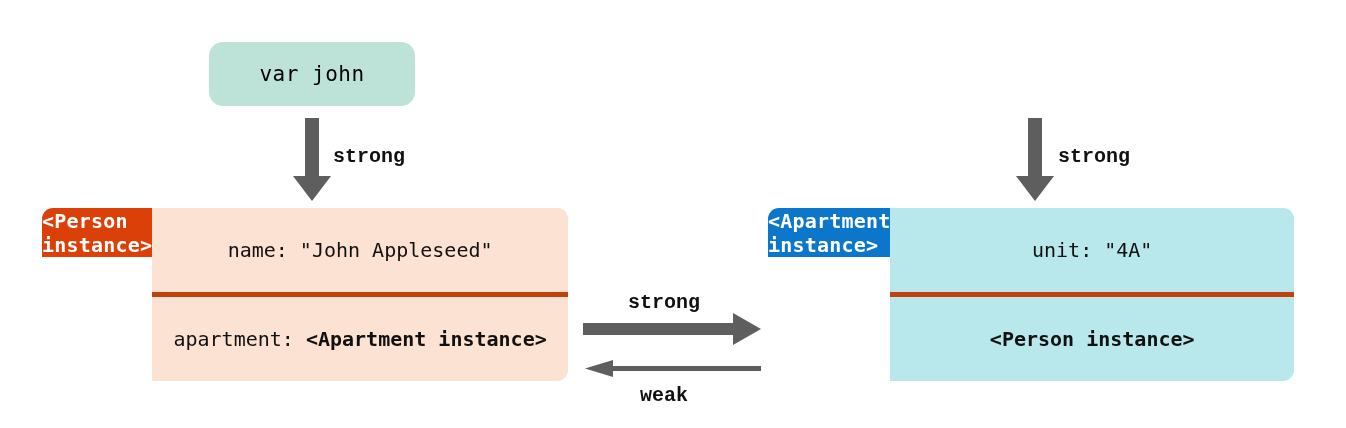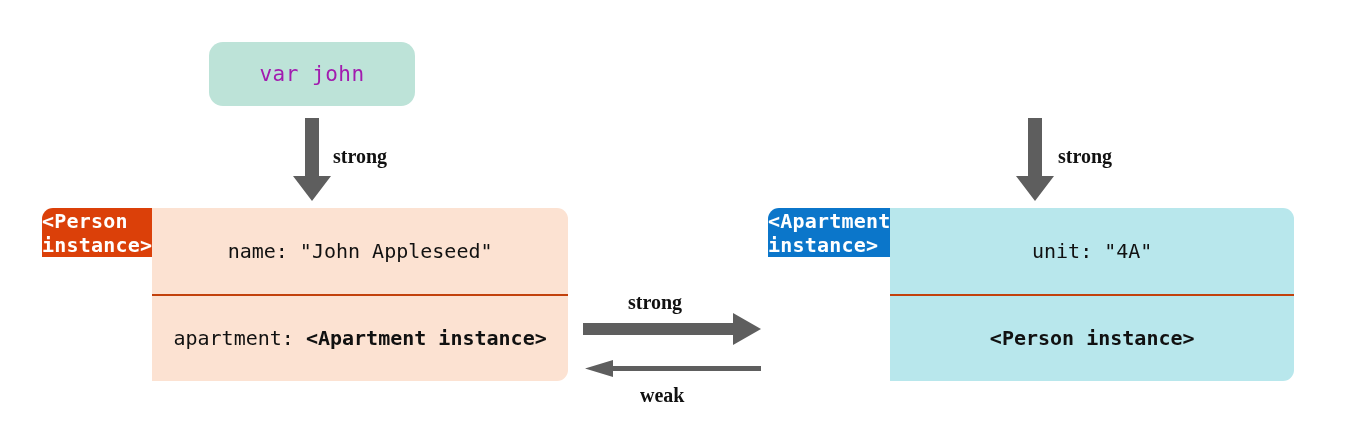--- a/index.html
+++ b/index.html
@@ -22,21 +22,21 @@
   
   .var-box {
     position: absolute;
     background: #bde3d8;
     border-radius: 14px;
     display: flex;
     align-items: center;
     justify-content: center;
     font-family: "DejaVu Sans Mono", "Liberation Mono", monospace;
     font-size: 21px;
-    color: #a21caf;
+    color: #000000;
     letter-spacing: 0.5px;
   }
 
   
   .inst-box {
     position: absolute;
     border-radius: 11px;
     overflow: hidden;
     display: flex;
     flex-direction: row;
@@ -62,37 +62,37 @@
     flex: 1 1 0;
     display: flex;
     align-items: center;
     justify-content: center;
     font-family: "DejaVu Sans Mono", "Liberation Mono", monospace;
     font-size: 20px;
     color: #111111;
     white-space: pre;
   }
   .inst-row.divided {
-    border-top: 2px solid #c2410c;
+    border-top: 5px solid #c2410c;
   }
   .inst-row b {
     font-weight: bold;
   }
 
   
   .person .inst-header { background: #db4009; }
   .person .inst-body   { background: #fce2d2; }
   
   .apartment .inst-header { background: #0b76ca; }
   .apartment .inst-body   { background: #b8e7ec; }
 
   
   .arrow-label {
     position: absolute;
-    font-family: Liberation Serif, serif;
+    font-family: Liberation Mono, monospace;
     font-size: 20px;
     font-weight: bold;
     color: #111111;
     white-space: nowrap;
   }
 
   
   #arrows {
     position: absolute;
     left: 0;

